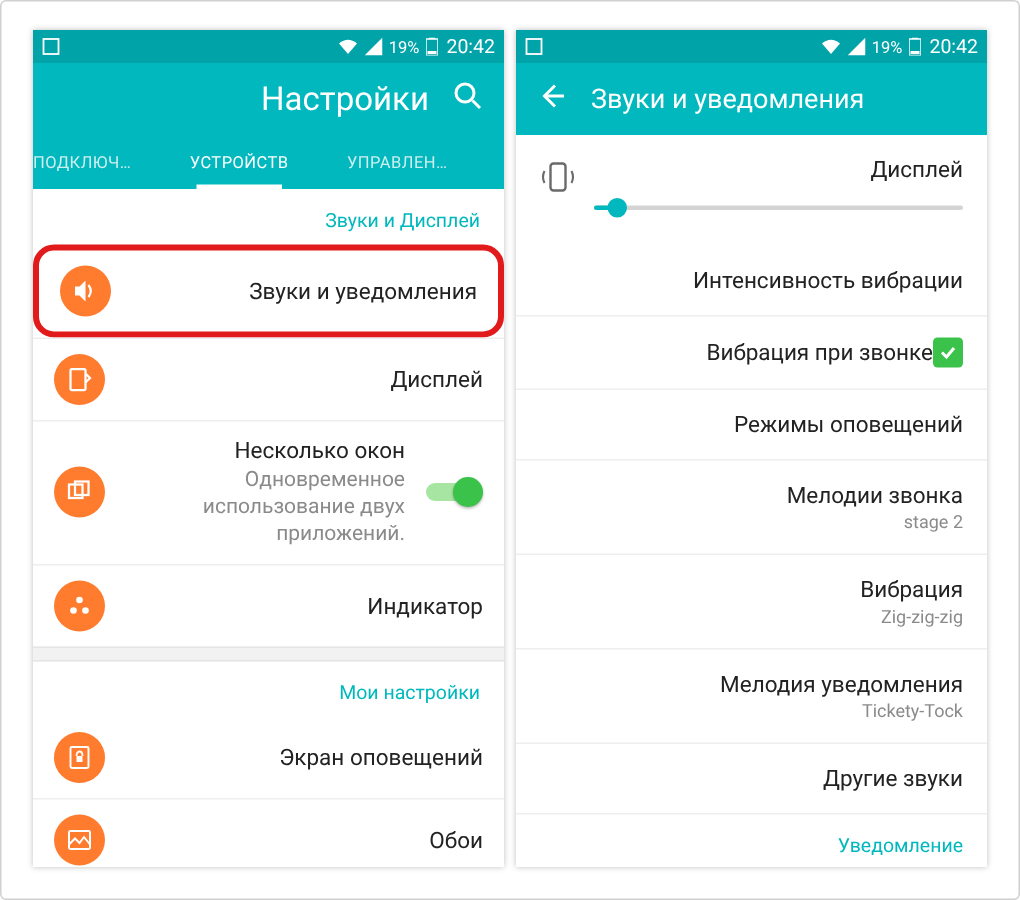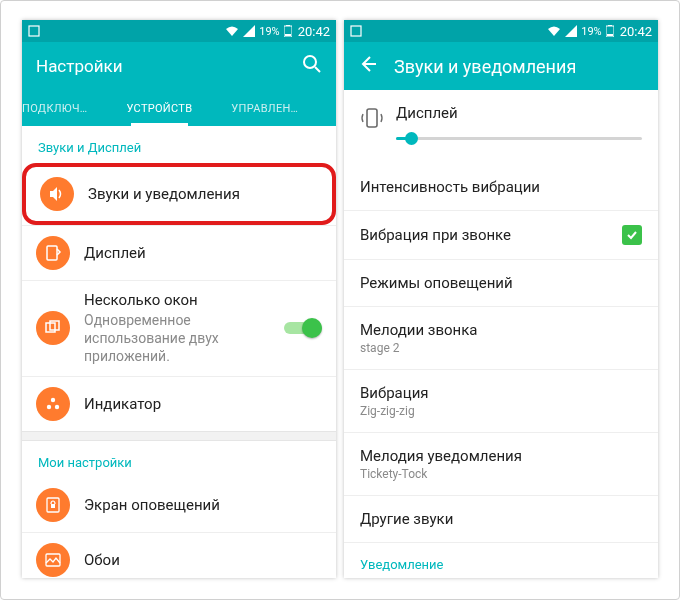--- a/index.html
+++ b/index.html
@@ -18,20 +18,21 @@
     border: 1px solid #d0d0d0;
     border-radius: 4px;
   }
   .phone {
     position: absolute;
     width: 314px;
     height: 558px;
     background: #fff;
     box-shadow: 0 0 4px rgba(0,0,0,0.25);
     overflow: hidden;
+    text-align: right;
   }
   .phone-left { left: 22px; top: 20px; }
   .phone-right { left: 344px; top: 20px; }
 
   
   .statusbar {
     height: 22px;
     background: #00a3a8;
     color: #fff;
     display: flex;
@@ -54,21 +55,21 @@
     background: #00b8bd;
     color: #fff;
   }
   .appbar-row {
     height: 48px;
     display: flex;
     align-items: center;
     padding: 0 14px;
     gap: 16px;
   }
-  .appbar-title { font-size: 17px; font-weight: 400; flex: 1; }
+  .appbar-title { font-size: 22px; font-weight: 400; flex: 1; }
   .appbar-sub-title { font-size: 18px; font-weight: 400; }
 
   
   .tabs {
     display: flex;
     height: 36px;
     gap: 39px;
   }
   .tab {
     flex: 1;

